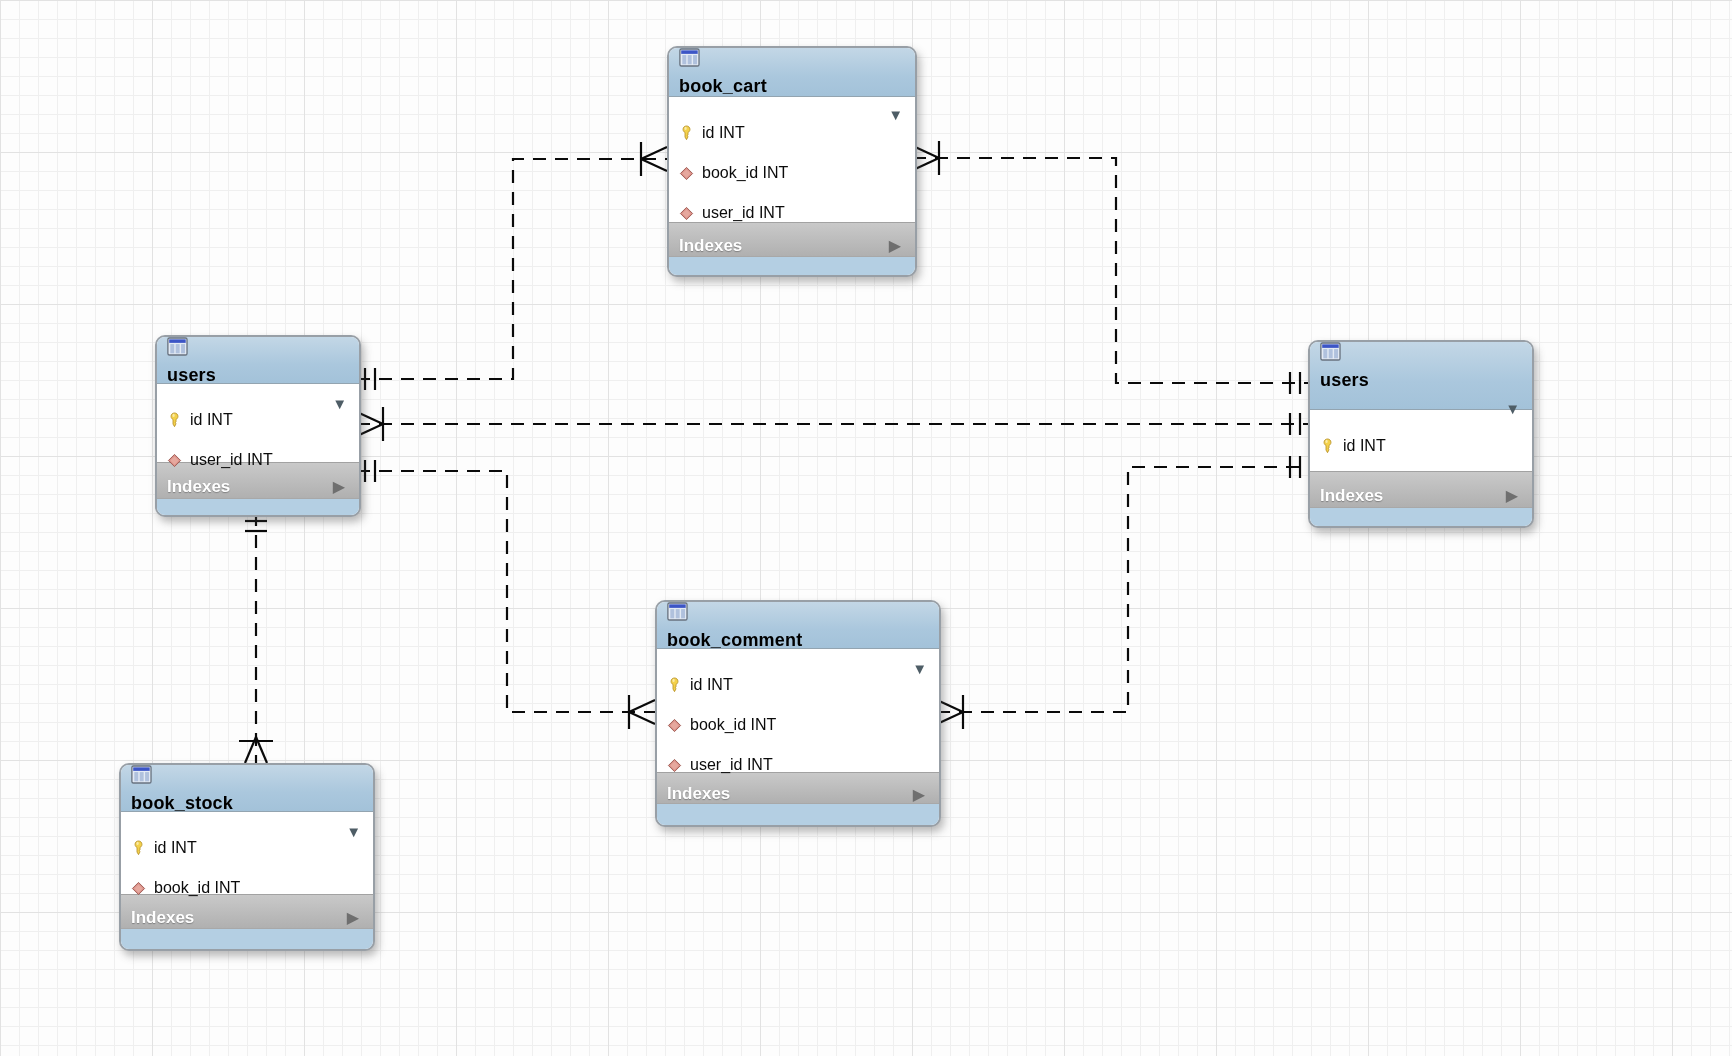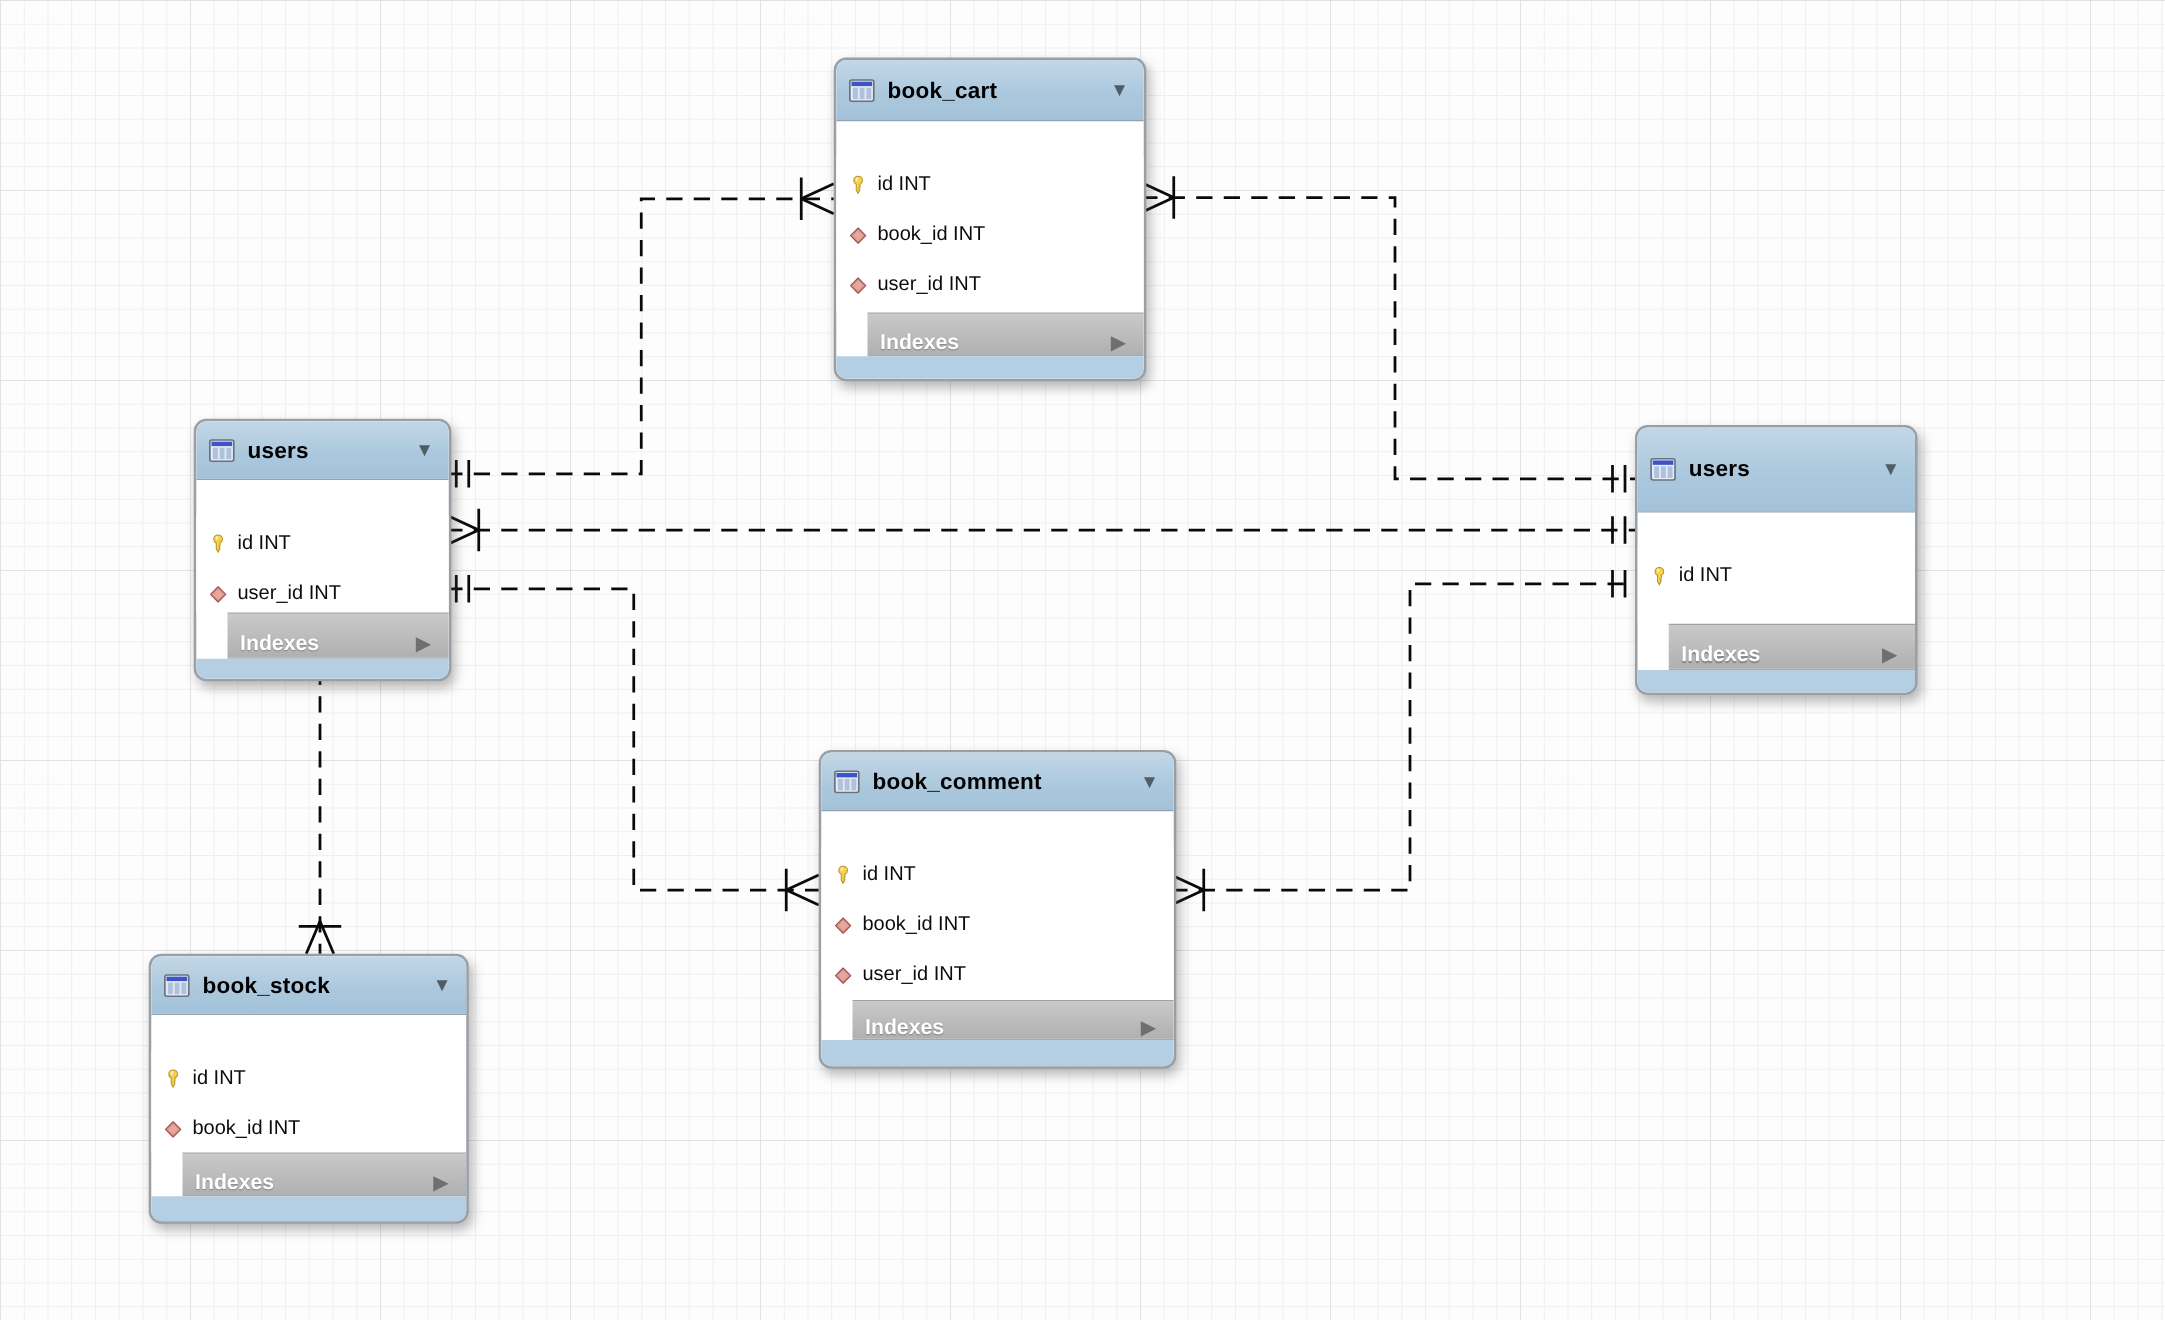--- a/index.html
+++ b/index.html
@@ -15,36 +15,36 @@
     background-size:152px 152px,152px 152px,19px 19px,19px 19px;
   }
   #connector-layer{position:absolute;left:0;top:0;z-index:1;}
   .db-table{
     position:absolute;z-index:2;
     border:2px solid #989fa6;border-radius:10px;overflow:hidden;
     box-shadow:3px 5px 9px rgba(70,70,70,.38);
     background:#fff;
   }
   .t-header{
-    display:flex;align-items:center;gap:9px;
+    display:flex;align-items:flex-start;gap:9px;
     background:linear-gradient(180deg,var(--hdr-top) 0%,var(--hdr) 60%,var(--hdr-low) 100%);
     border-bottom:1px solid #93a4b0;
-    padding:0 12px 0 10px;box-sizing:border-box;
+    padding:0 12px 0 10px;box-sizing:border-box;flex-direction:column;
   }
   .t-header .t-name{font-weight:bold;font-size:18px;color:#000;letter-spacing:.2px;}
   .t-header .t-collapse{margin-left:auto;color:#4e5d66;font-size:15px;cursor:pointer;}
   .t-icon{display:flex;align-items:center;}
-  .t-body{background:#fff;padding-top:3px;box-sizing:border-box;margin-top:28px;}
+  .t-body{background:#fff;padding-top:16px;box-sizing:border-box;}
   .t-row{display:flex;align-items:center;gap:8px;height:40px;padding-left:10px;}
   .t-row .c-label{font-size:16px;color:#0b0b0b;}
   .t-indexes{
     display:flex;align-items:center;
     background:linear-gradient(180deg,#c9c9c9,#b0b0b0);
     border-top:1px solid #a2a2a2;border-bottom:1px solid #a8a8a8;
-    padding:12px 14px 0 10px;box-sizing:border-box;margin-left:25px;
+    padding:12px 14px 0 10px;box-sizing:border-box;
   }
   .t-indexes .idx-label{
     color:#fff;font-weight:bold;font-size:17px;
     text-shadow:0 1px 1px rgba(90,90,90,.55);
   }
   .t-indexes .idx-arrow{margin-left:auto;color:#6f6f6f;font-size:16px;cursor:pointer;}
   .t-footer{background:var(--ftr);}
 </style>
 </head>
 <body>

